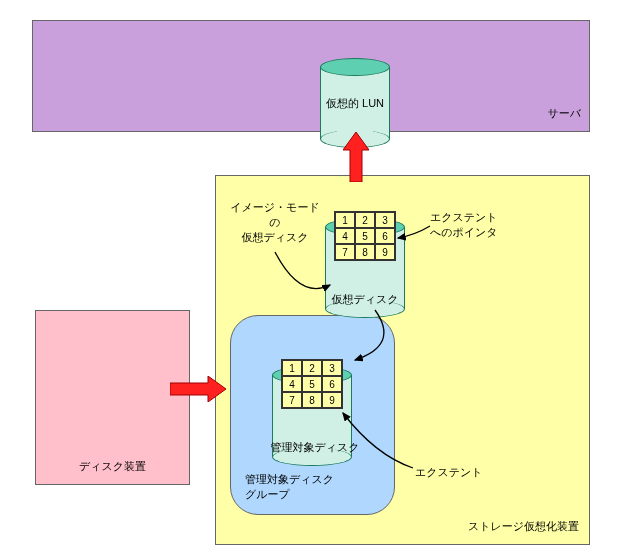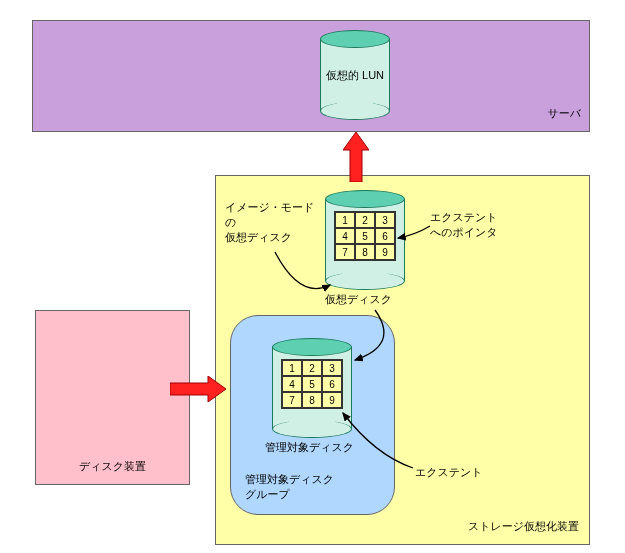--- a/index.html
+++ b/index.html
@@ -3,22 +3,22 @@
 <meta charset="utf-8">
 <style>
   * { box-sizing: border-box; }
   body { margin: 0; font-family: sans-serif; font-size: 11px; }
   .canvas { position: relative; width: 625px; height: 553px; background: #fff; }
   .box { position: absolute; border: 1px solid #666; }
   .server-box { background: #c9a0dc; }
   .storage-box { background: #ffffa8; }
   .disk-box { background: #ffc0cb; }
   .group-box { background: #b0d8ff; border-radius: 28px; }
-  .label { position: absolute; white-space: pre; text-align: left; }
-  .cyl-wrap { position: absolute; }
+  .label { position: absolute; white-space: pre; text-align: center; }
+  .cyl-wrap { position: absolute; margin-top: 28px; }
   .cyl-top { position: absolute; width: 100%; border-radius: 50%; background: #5ecfb0; border: 1px solid #1a7a5a; top: 0; }
   .cyl-body { position: absolute; width: 100%; background: #d0f0e6; border: 1px solid #1a7a5a; border-top: none; border-bottom: none; }
   .cyl-bot { position: absolute; width: 100%; border-radius: 50%; background: #d0f0e6; border: 1px solid #1a7a5a; border-top: none; bottom: 0; }
   .cyl-inner-label { position: absolute; width: 100%; text-align: center; }
   .grid-face { position: absolute; background: #e8e89a; border: 1px solid #333; }
   .grid-face .row { display: flex; }
   .grid-face .cell { flex: 1; border: 1px solid #333; text-align: center; background: #ffffa8; font-size: 10px; line-height: 16px; height: 16px; }
   .arrow { position: absolute; }
   svg.curve { position: absolute; overflow: visible; }
 </style>

